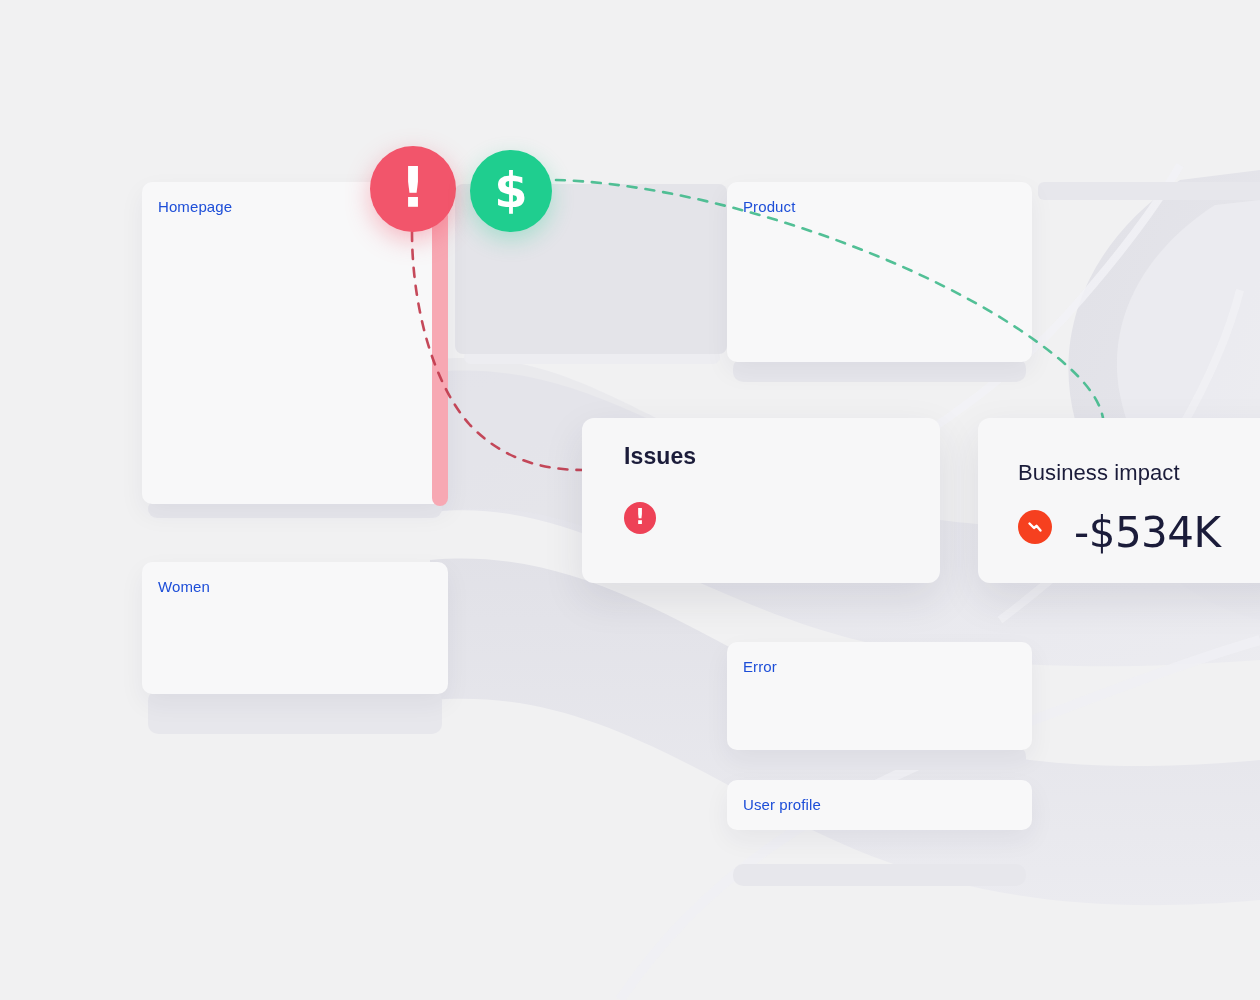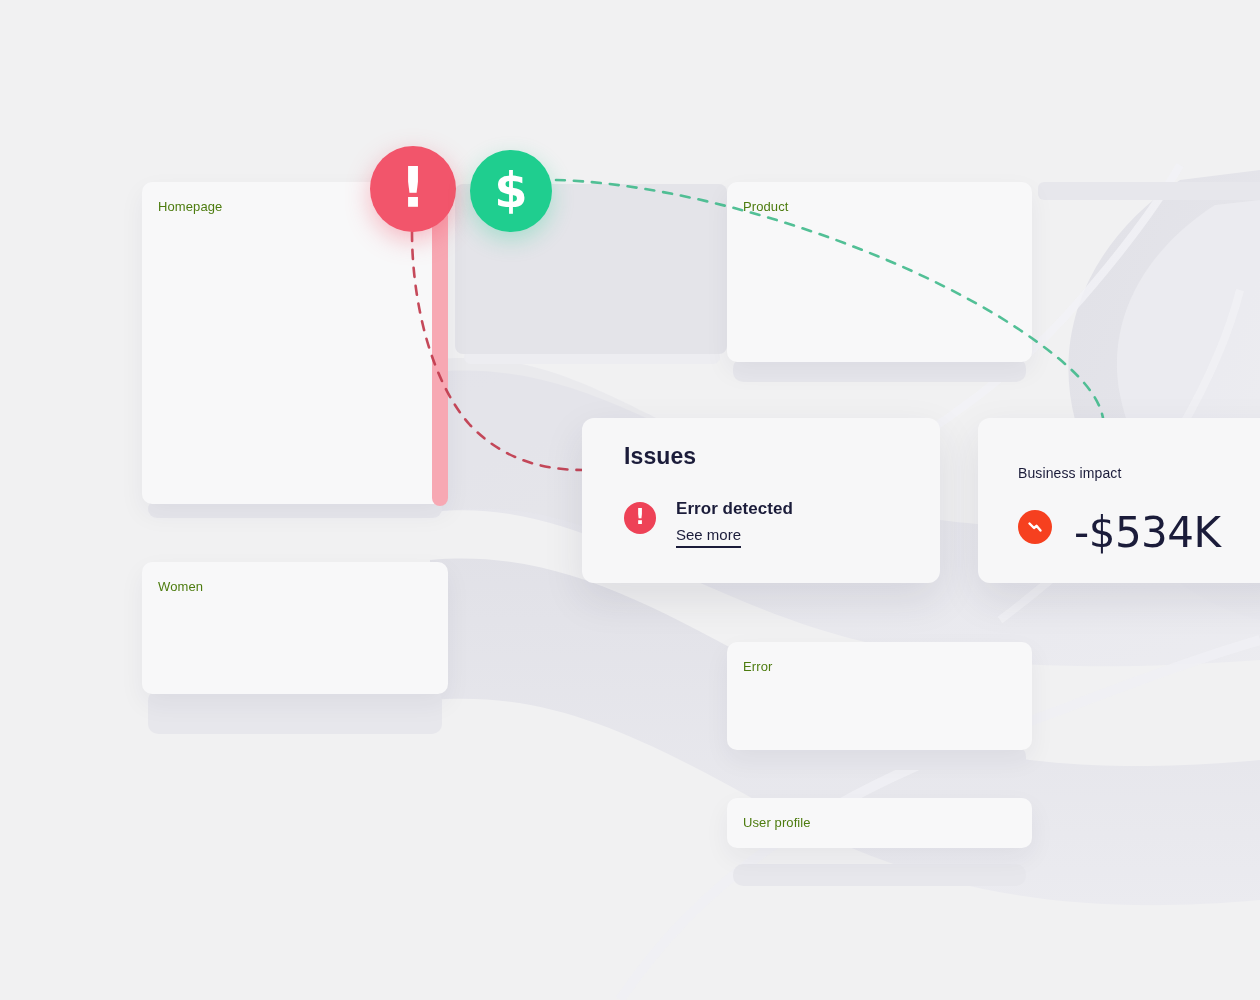--- a/index.html
+++ b/index.html
@@ -35,23 +35,23 @@
   .card {
     position: absolute;
     background: #f8f8f9;
     border-radius: 10px;
     box-sizing: border-box;
   }
   .card-label {
     position: absolute;
     left: 16px;
     top: 16px;
-    font-size: 13px;
+    font-size: 15px;
     line-height: 18px;
-    color: #4d7c0f;
+    color: #1d4ed8;
     letter-spacing: 0.1px;
     white-space: nowrap;
   }
   
   .stack {
     position: absolute;
     background: #e7e7ec;
     border-radius: 10px;
   }
   .stack.l2 { background: #ececf0; }
@@ -99,21 +99,21 @@
 
   #card-shoes {
     left: 727px; top: 642px; width: 305px; height: 108px;
     box-shadow: 0 10px 26px rgba(40, 40, 70, 0.055);
   }
   #stack-shoes {
     left: 733px; top: 746px; width: 293px; height: 24px;
   }
 
   #card-userprofile {
-    left: 727px; top: 798px; width: 305px; height: 50px;
+    left: 727px; top: 780px; width: 305px; height: 50px;
     box-shadow: 0 10px 26px rgba(40, 40, 70, 0.055);
   }
   #stack-userprofile {
     left: 733px; top: 864px; width: 293px; height: 22px;
   }
 
   
   #pink-bar {
     position: absolute;
     left: 432px; top: 208px; width: 16px; height: 298px;
@@ -233,21 +233,21 @@
   #panel-impact {
     position: absolute;
     left: 978px; top: 418px; width: 320px; height: 165px;
     background: #f7f7f8;
     border-radius: 12px;
     box-shadow: 0 16px 40px rgba(40, 40, 70, 0.10);
   }
   #panel-impact .panel-title {
     position: absolute;
     left: 40px; top: 42px;
-    font-size: 14px;
+    font-size: 22px;
     line-height: 26px;
     color: #1b1c3a;
     letter-spacing: 0.1px;
     white-space: nowrap;
   }
   #impact-row {
     position: absolute;
     left: 40px; top: 92px;
     display: flex;
     align-items: flex-start;
@@ -353,24 +353,20 @@
   <div class="badge" id="badge-money">
     <span class="glyph">$</span>
   </div>
 
   <div id="panel-issues">
     <div class="panel-title">Issues</div>
     <div id="issue-row">
       <div class="issue-icon">
         <span class="glyph">!</span>
       </div>
-      <div class="issue-texts">
-        <div class="issue-title">Error detected</div>
-        <span class="issue-link">See more</span>
-      </div>
     </div>
   </div>
 
   <div id="panel-impact">
     <div class="panel-title">Business impact</div>
     <div id="impact-row">
       <div class="impact-icon">
         <svg width="22" height="22" viewBox="0 0 22 22">
           <path d="M5.5 7.5 L10 12 L12.5 9.8 L16.5 14.5" fill="none" stroke="#ffffff" stroke-width="2.4" stroke-linecap="round" stroke-linejoin="round"></path>
         </svg>

